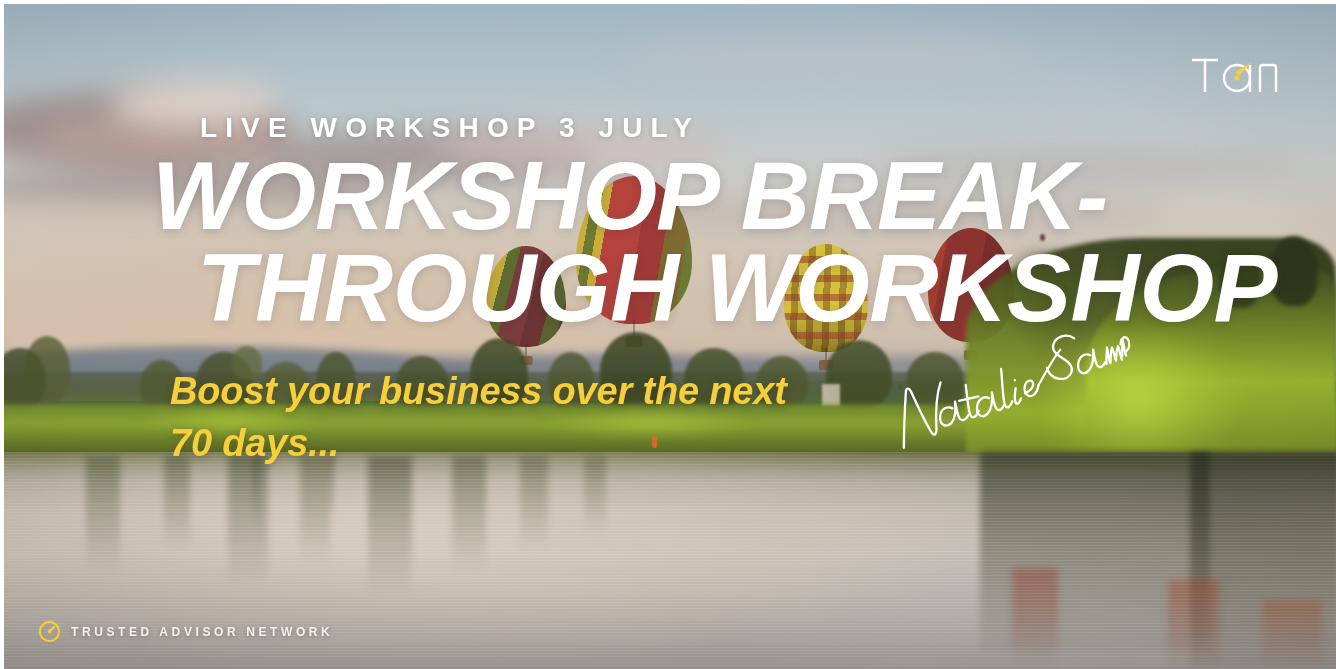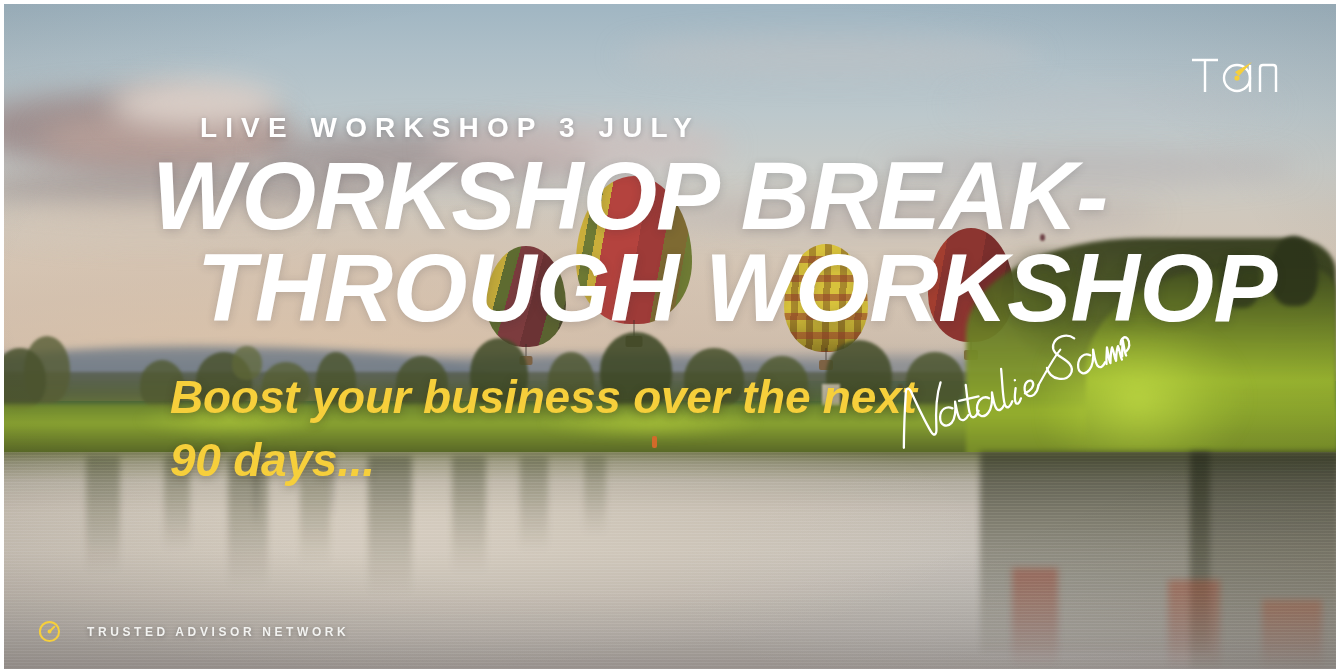--- a/index.html
+++ b/index.html
@@ -195,21 +195,21 @@
     font-size:96px; font-weight:bold; font-style:italic;
     color:#ffffff; line-height:.96;
     letter-spacing:-.012em;
     text-shadow:0 2px 10px rgba(40,40,50,.18);
   }
   .headline .l2{ display:block; letter-spacing:-.005em;text-align:center; }
 
   .subhead{
     position:absolute; left:170px; top:366px;
     width:760px;
-    font-size:46px; font-weight:bold; font-style:italic;
+    font-size:38px; font-weight:bold; font-style:italic;
     color:#F6CF3B; line-height:1.36;
     letter-spacing:-.005em;
     text-shadow:0 2px 8px rgba(50,40,20,.30);
   }
 
   
   .signature{
     position:absolute; left:890px; top:358px;
     width:250px; height:110px;
     transform:rotate(-12.5deg);
@@ -220,21 +220,21 @@
   
   .logo{
     position:absolute; right:50px; top:48px;
     width:96px; height:46px;
   }
   .logo svg{ width:100%; height:100%; display:block; }
 
   
   .brandbar{
     position:absolute; left:38px; bottom:26px;
-    display:flex; align-items:center; gap:26px;
+    display:flex; align-items:center; gap:10px;
   }
   .brandbar .mark{ width:23px; height:23px; display:block; }
   .brandbar .btext{
     font-size:12px; font-weight:bold; color:#f2f2f0;
     letter-spacing:.30em; white-space:nowrap;
     text-shadow:0 1px 4px rgba(40,40,40,.35);
   }
 </style>
 </head>
 <body>
@@ -421,21 +421,21 @@
 
     <div class="kicker">LIVE WORKSHOP 3 JULY</div>
 
     <h1 class="headline">
       <span class="l1">WORKSHOP BREAK-</span>
       <span class="l2">THROUGH WORKSHOP</span>
     </h1>
 
     <div class="subhead">
       <span>Boost your business over the next</span><br>
-      <span>90 days...</span>
+      <span>70 days...</span>
     </div>
 
     <div class="signature" title="Natalie Sammons">
       <svg viewBox="0 0 250 110" xmlns="http://www.w3.org/2000/svg" aria-hidden="true">
         <g fill="none" stroke="#ffffff" stroke-width="2.3" stroke-linecap="round" stroke-linejoin="round">
 
           <path d="M6 92 C10 74 16 52 20 38 C21 34 24 34 25 38 C28 52 32 70 36 82 C38 88 41 86 42 80 C45 62 50 46 56 36"></path>
 
           <path d="M62 64 C57 60 50 62 48 70 C46 78 52 82 58 78 C63 74 65 66 66 58 C66 64 65 72 67 76 C69 79 73 78 76 74"></path>
 

